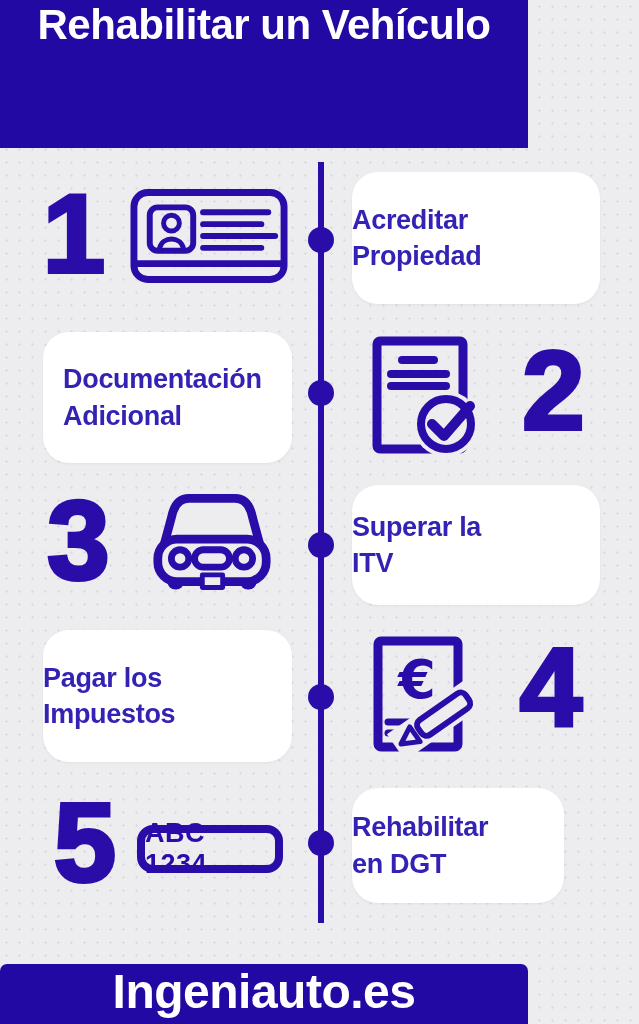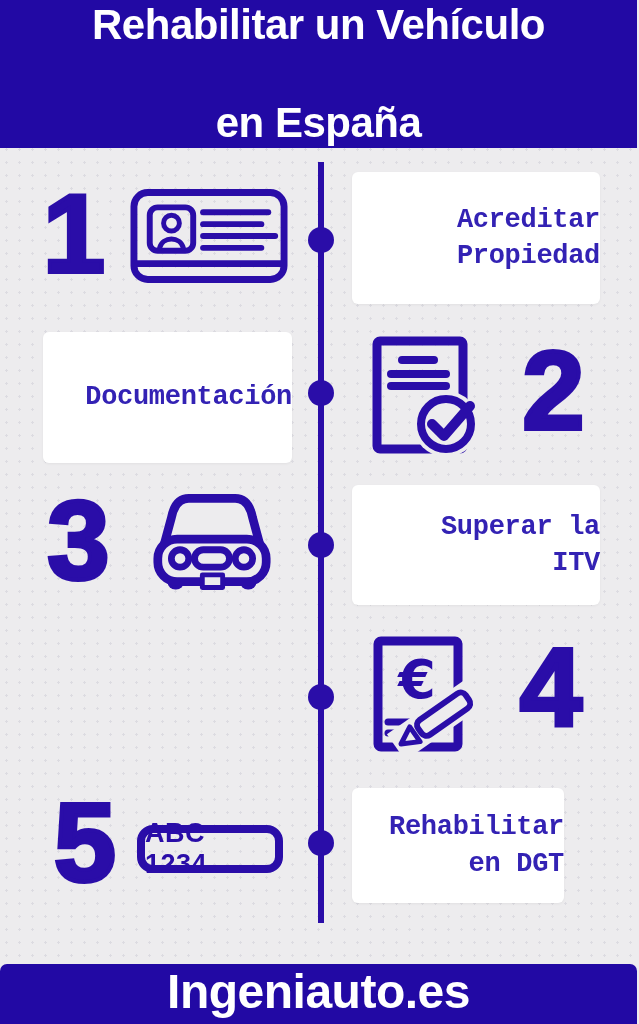--- a/index.html
+++ b/index.html
@@ -8,38 +8,38 @@
 
   .poster{
     position:relative; width:639px; height:1024px; overflow:hidden;
     background-color:#EDECEE;
     background-image:radial-gradient(circle, rgba(110,110,140,0.13) 1.2px, transparent 1.4px);
     background-size:13px 13px;
   }
 
   
   .banner{
-    position:absolute; left:0; width:637px; background:#2209A4;
-    display:flex; flex-direction:column; align-items:center; justify-content:space-between;
+    position:absolute; left:0; width:528px; background:#2209A4;
+    display:flex; flex-direction:column; align-items:center; justify-content:flex-start;
     color:#FFFFFF; text-align:center;
   }
   .banner.top{ top:0; height:148px; }
   .banner.bottom{ top:964px; height:88px;border-radius:7px; }
   .title-line{ font-size:42px; font-weight:bold; line-height:1.18; letter-spacing:-0.5px; }
   .site-name{ font-size:48px; font-weight:bold; letter-spacing:-0.5px; }
 
   
   .spine{ position:absolute; left:318px; top:162px; width:6px; height:761px; background:#2A0DA8; }
   .spine-dot{ position:absolute; left:308px; width:26px; height:26px; border-radius:50%; background:#2A0DA8; }
 
   
   .card{
-    position:absolute; background:#FFFFFF; border-radius:6px;
-    display:flex; flex-direction:column; align-items:flex-end; justify-content:center;
-    box-shadow:0 1px 3px rgba(0,0,0,0.05); text-align:center;font-family:Liberation Mono, monospace;
+    position:absolute; background:#FFFFFF; border-radius:26px;
+    display:flex; flex-direction:column; align-items:flex-start; justify-content:center;
+    box-shadow:0 1px 3px rgba(0,0,0,0.05); text-align:center;
   }
   .card .line{ font-size:27px; font-weight:bold; color:#3322B4; line-height:1.35; letter-spacing:-0.3px; }
 
   
   .step-num{
     position:absolute; font-size:112px; line-height:1; font-weight:bold;
     color:#2A0DA8; -webkit-text-stroke:4px #2A0DA8; text-align:center; letter-spacing:-2px;
   }
 
   
@@ -54,21 +54,20 @@
   }
   .plate span{ font-size:27px; font-weight:bold; color:#2A0DA8; letter-spacing:0.5px; }
 </style>
 </head>
 <body>
 
 <div class="poster">
 
   <div class="banner top">
     <div class="title-line">Rehabilitar un Vehículo</div>
-    <div class="title-line">en España</div>
   </div>
 
   <div class="spine"></div>
   <div class="spine-dot" style="top:227px"></div>
   <div class="spine-dot" style="top:380px"></div>
   <div class="spine-dot" style="top:532px"></div>
   <div class="spine-dot" style="top:684px"></div>
   <div class="spine-dot" style="top:830px"></div>
 
   <div class="step-num" style="left:38px; top:178px; width:70px;">1</div>
@@ -87,20 +86,21 @@
     </svg>
   </div>
 
   <div class="card" style="left:352px; top:172px; width:248px; height:132px;">
     <div class="line">Acreditar</div>
     <div class="line">Propiedad</div>
   </div>
 
   <div class="card" style="left:43px; top:332px; width:249px; height:131px;padding-left:20px;">
     <div class="line">Documentación</div>
+    <div class="line">Adicional</div>
   </div>
 
   <div class="icon-box" style="left:372px; top:336px; width:108px; height:120px;">
     <svg viewBox="0 0 108 120" fill="none" stroke="#2A0DA8" stroke-linecap="round" stroke-linejoin="round">
       <rect x="5" y="5" width="86" height="108" rx="3" stroke-width="9"></rect>
       <line x1="30" y1="24" x2="62" y2="24" stroke-width="8"></line>
       <line x1="19" y1="38" x2="74" y2="38" stroke-width="8"></line>
       <line x1="19" y1="50" x2="74" y2="50" stroke-width="8"></line>
       <circle cx="74" cy="88" r="33" fill="#EDECEE" stroke="none"></circle>
       <circle cx="74" cy="88" r="25" stroke-width="8"></circle>
@@ -123,20 +123,24 @@
       <rect x="44" y="61" width="36" height="18" rx="9" stroke-width="7"></rect>
       <rect x="52" y="87" width="21" height="13" fill="#EDECEE" stroke-width="5"></rect>
     </svg>
   </div>
 
   <div class="card" style="left:352px; top:485px; width:248px; height:120px;">
     <div class="line">Superar la</div>
     <div class="line">ITV</div>
   </div>
 
+  <div class="card" style="left:43px; top:630px; width:249px; height:132px;">
+    <div class="line">Pagar los</div>
+    <div class="line">Impuestos</div>
+  </div>
 
   <div class="icon-box" style="left:373px; top:636px; width:108px; height:118px;">
     <svg viewBox="0 0 108 118" fill="none" stroke="#2A0DA8" stroke-linecap="round" stroke-linejoin="round">
       <rect x="5" y="5" width="80" height="106" rx="3" stroke-width="9"></rect>
       <text x="44" y="62" text-anchor="middle" font-family="'DejaVu Sans', sans-serif" font-size="54" font-weight="bold" fill="#2A0DA8" stroke="none">€</text>
       <line x1="15" y1="86" x2="43" y2="86" stroke-width="7"></line>
       <line x1="15" y1="97" x2="43" y2="97" stroke-width="7"></line>
       <g transform="translate(28,108) rotate(-35)">
         <rect x="-6" y="-16" width="96" height="32" fill="#EDECEE" stroke="none"></rect>
         <path d="M0 0 L17 -9 L17 9 Z" stroke-width="5"></path>

